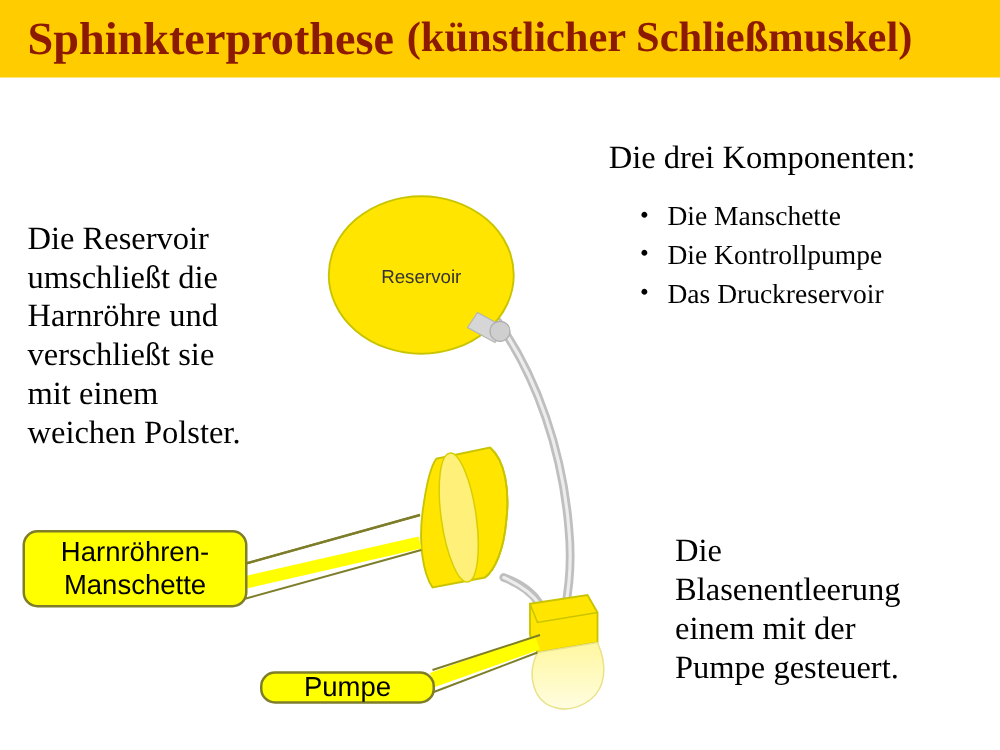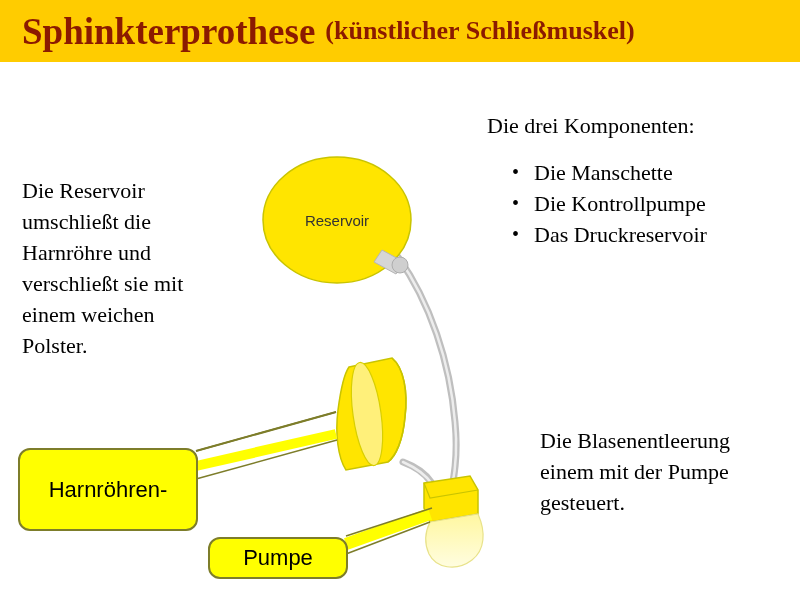--- a/index.html
+++ b/index.html
@@ -32,31 +32,31 @@
     font-family: "Liberation Serif", serif;
     font-weight: bold;
     font-size: 37px;
     color: #8B1A00;
     letter-spacing: 0px;
     white-space: nowrap;
   }
   #title-sub {
     font-family: "Liberation Serif", serif;
     font-weight: bold;
-    font-size: 26px;
+    font-size: 34px;
     color: #8B1A00;
     margin-left: 10px;
     white-space: nowrap;
   }
 
   
   .body-text {
     position: absolute;
     font-family: "Liberation Serif", serif;
-    font-size: 22px;
+    font-size: 26px;
     color: #000000;
     line-height: 31px;
   }
 
   #left-text {
     left: 22px;
     top: 175px;
     width: 190px;
   }
 
@@ -129,29 +129,28 @@
     align-items: center;
     justify-content: center;
     box-sizing: border-box;
     text-align: center;
     line-height: 26px;
   }
   #callout-cuff {
     left: 18px;
     top: 424px;
     width: 180px;
-    height: 83px;
+    height: 62px;
     padding: 0 6px;
-    margin-top: 24px;
   }
   #callout-pump {
     left: 208px;
     top: 537px;
     width: 140px;
-    height: 42px;
+    height: 26px;
   }
 </style>
 </head>
 <body>
 
 <div id="title-bar">
   <span id="title-main">Sphinkterprothese</span>
   <span id="title-sub">(künstlicher Schließmuskel)</span>
 </div>
 
@@ -206,15 +205,16 @@
 
     <path d="M 346 482 L 430 452" fill="none" stroke="#FFFF00" stroke-width="12"></path>
     <path d="M 346 474 L 432 446" fill="none" stroke="#7d7d2a" stroke-width="1.5"></path>
     <path d="M 346 492 L 430 460" fill="none" stroke="#7d7d2a" stroke-width="1.5"></path>
   </svg>
 </div>
 
 <div class="callout" id="callout-cuff">
   <span style="display:block">
     <span>Harnröhren-</span><br>
+    <span>Manschette</span>
   </span>
 </div>
 <div class="callout" id="callout-pump">Pumpe</div>
 
 </body></html>

